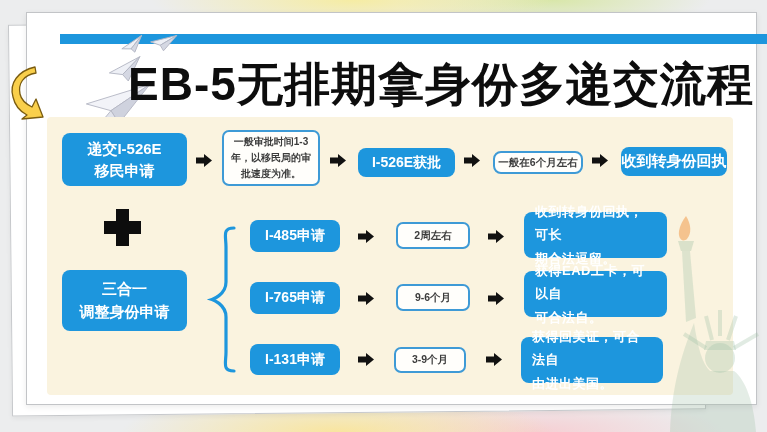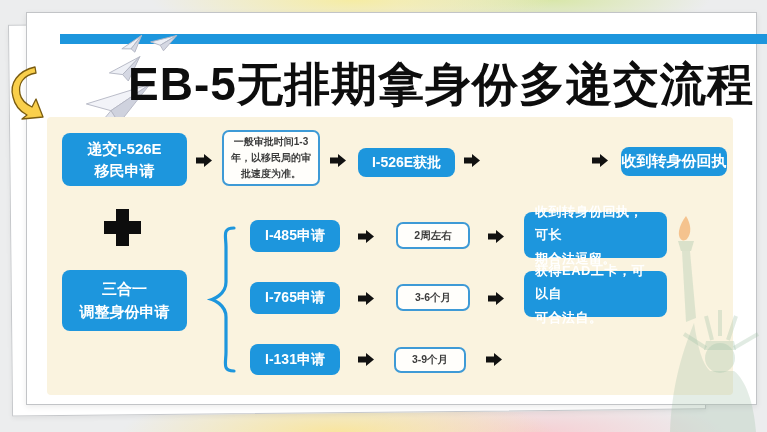--- a/index.html
+++ b/index.html
@@ -134,20 +134,21 @@
   </div>
 
   <div class="bluebox" style="left:358px;top:148px;width:97px;height:29px;font-size:14px;">I-526E获批</div>
 
   <div class="arrow" style="left:464px;top:153px;">
     <svg width="16" height="15" viewBox="0 0 16 15">
         <path d="M0 4.5 H8 V1 L16 7.5 L8 14 V10.5 H0 Z" fill="#111"></path>
       </svg>
   </div>
 
+  <div class="whitebox timebox" style="left:493px;top:151px;width:90px;height:23px;border-radius:8px;">一般在6个月左右</div>
 
   <div class="arrow" style="left:592px;top:153px;">
     <svg width="16" height="15" viewBox="0 0 16 15">
         <path d="M0 4.5 H8 V1 L16 7.5 L8 14 V10.5 H0 Z" fill="#111"></path>
       </svg>
   </div>
 
   <div class="bluebox" style="left:621px;top:147px;width:106px;height:29px;font-size:15px;">收到转身份回执</div>
 
   <svg class="icon-abs" style="left:104px;top:209px;" width="37" height="37" viewBox="0 0 37 37">
@@ -175,35 +176,37 @@
   </div>
   <div class="descbox" style="left:524px;top:212px;width:143px;height:46px;">收到转身份回执，可长
 期合法逗留。</div>
 
   <div class="bluebox" style="left:250px;top:282px;width:90px;height:32px;font-size:14px;">I-765申请</div>
   <div class="arrow" style="left:358px;top:291px;">
     <svg width="16" height="15" viewBox="0 0 16 15">
         <path d="M0 4.5 H8 V1 L16 7.5 L8 14 V10.5 H0 Z" fill="#111"></path>
       </svg>
   </div>
-  <div class="whitebox timebox" style="left:396px;top:284px;width:74px;height:27px;">3-6个月</div>
+  <div class="whitebox timebox" style="left:396px;top:284px;width:74px;height:27px;">9-6个月</div>
   <div class="arrow" style="left:488px;top:291px;">
     <svg width="16" height="15" viewBox="0 0 16 15">
         <path d="M0 4.5 H8 V1 L16 7.5 L8 14 V10.5 H0 Z" fill="#111"></path>
       </svg>
   </div>
   <div class="descbox" style="left:524px;top:271px;width:143px;height:46px;">获得EAD工卡，可以自
 可合法自。</div>
 
   <div class="bluebox" style="left:250px;top:344px;width:90px;height:31px;font-size:14px;">I-131申请</div>
   <div class="arrow" style="left:358px;top:352px;">
     <svg width="16" height="15" viewBox="0 0 16 15">
         <path d="M0 4.5 H8 V1 L16 7.5 L8 14 V10.5 H0 Z" fill="#111"></path>
       </svg>
   </div>
   <div class="whitebox timebox" style="left:394px;top:347px;width:72px;height:26px;">3-9个月</div>
   <div class="arrow" style="left:486px;top:352px;">
     <svg width="16" height="15" viewBox="0 0 16 15">
         <path d="M0 4.5 H8 V1 L16 7.5 L8 14 V10.5 H0 Z" fill="#111"></path>
       </svg>
   </div>
+  <div class="descbox" style="left:521px;top:337px;width:142px;height:46px;">获得回美证，可合法自
+由进出美国。</div>
 
 </div>
 
 </body></html>

